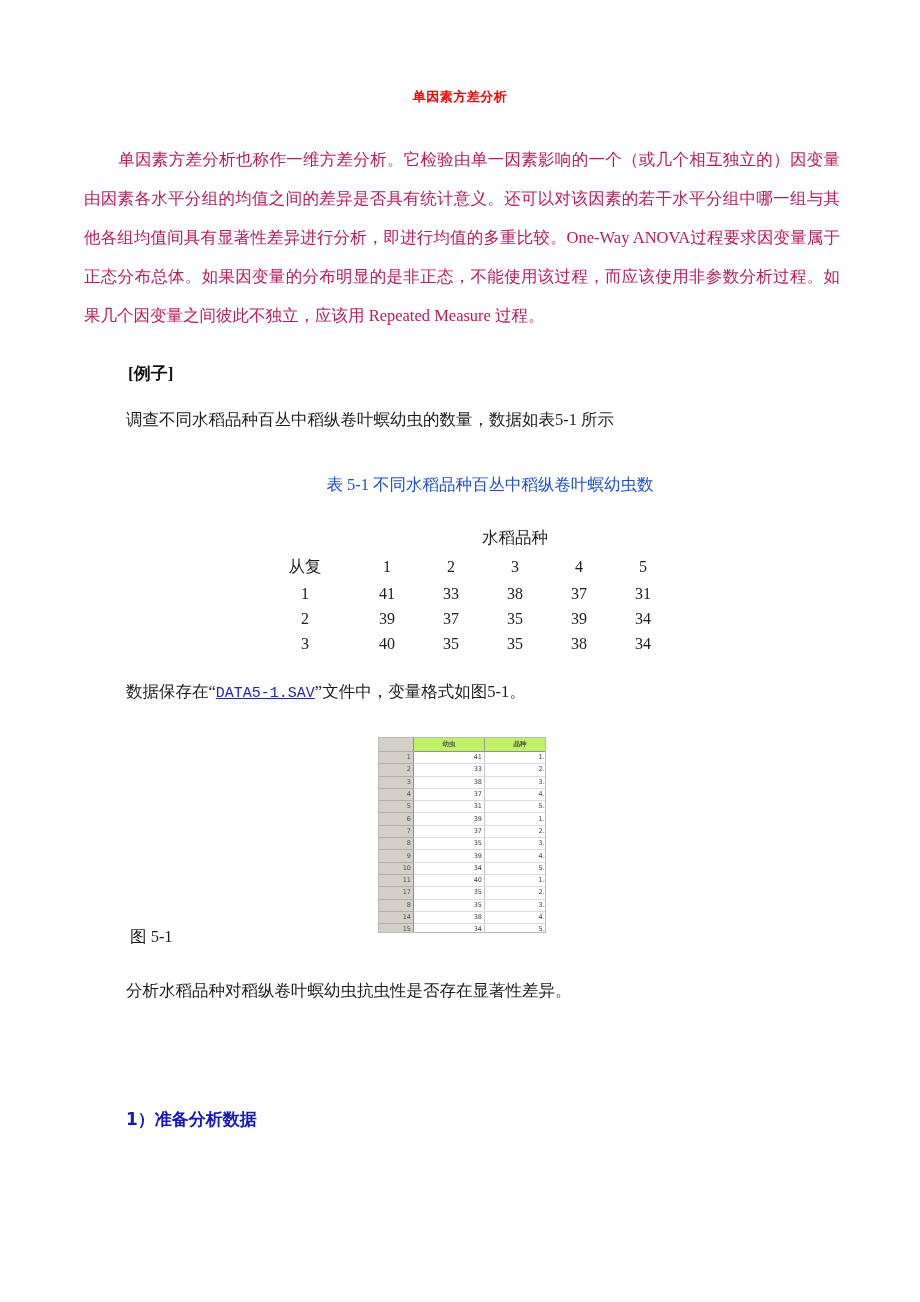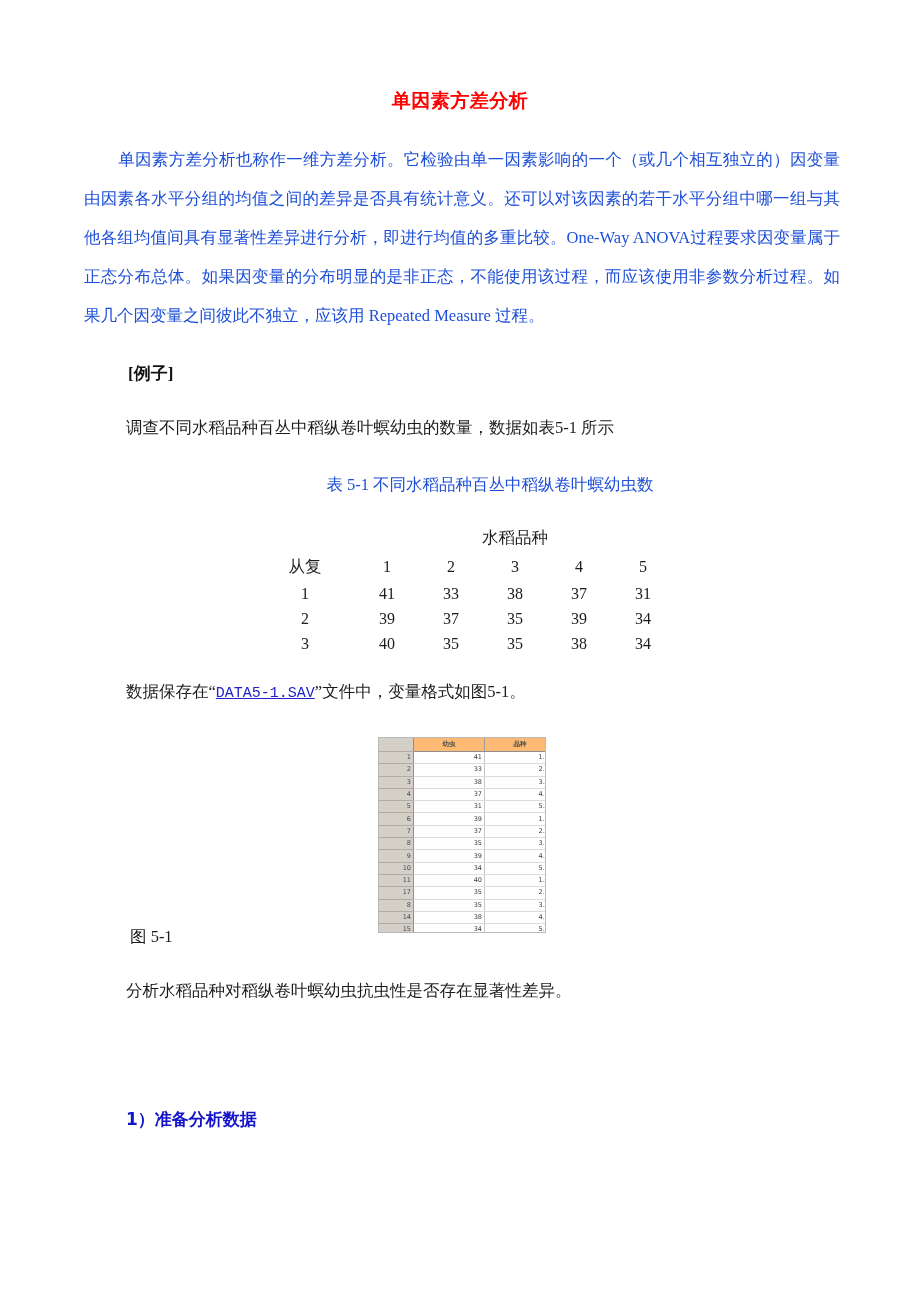--- a/index.html
+++ b/index.html
@@ -23,37 +23,37 @@
   }
 
   
   .doc-title {
     position: absolute;
     top: 88px;
     left: 0;
     width: 920px;
     text-align: center;
     color: #ff0000;
-    font-size: 19px;
+    font-size: 13px;
     font-weight: bold;
     letter-spacing: 0.5px;
     font-family: "DejaVu Sans", "Liberation Sans", sans-serif;
   }
 
   
   .body-para {
     position: absolute;
     left: 84px;
     top: 140px;
     width: 756px;
     font-size: 16.5px;
     line-height: 39px;
     text-align: justify;
     text-justify: inter-ideograph;
-    color: #1d4ed8;
+    color: #be185d;
   }
   .body-para .indent { display: inline-block; width: 34px; }
 
   
   .example-label {
     position: absolute;
     left: 128px;
     top: 362px;
     font-size: 17px;
     font-weight: bold;
@@ -61,21 +61,20 @@
   }
 
   
   .table-intro {
     position: absolute;
     left: 126px;
     top: 409px;
     font-size: 16.5px;
     color: #1c1c1c;
     white-space: nowrap;
-    margin-top: 8px;
   }
 
   
   .table-caption {
     position: absolute;
     left: 0;
     top: 474px;
     width: 920px;
     text-align: center;
     font-size: 16.5px;
@@ -155,21 +154,21 @@
     height: 11.3px;
     padding: 0 2px;
     border-right: 1px solid #c6c6c6;
     border-bottom: 1px solid #dcdcdc;
     line-height: 11px;
     color: #3b3b3b;
     overflow: hidden;
     white-space: nowrap;
   }
   .spss-grid .hdr-cell {
-    background: #fdba74;
+    background: #bef264;
     border-right: 1px solid #9a9a9a;
     border-bottom: 1px solid #8f8f8f;
     text-align: center;
     font-weight: bold;
     color: #4a4a4a;
     height: 13px;
   }
   .spss-grid .rownum {
     background: #d4d0c8;
     border-right: 1px solid #8f8f8f;

